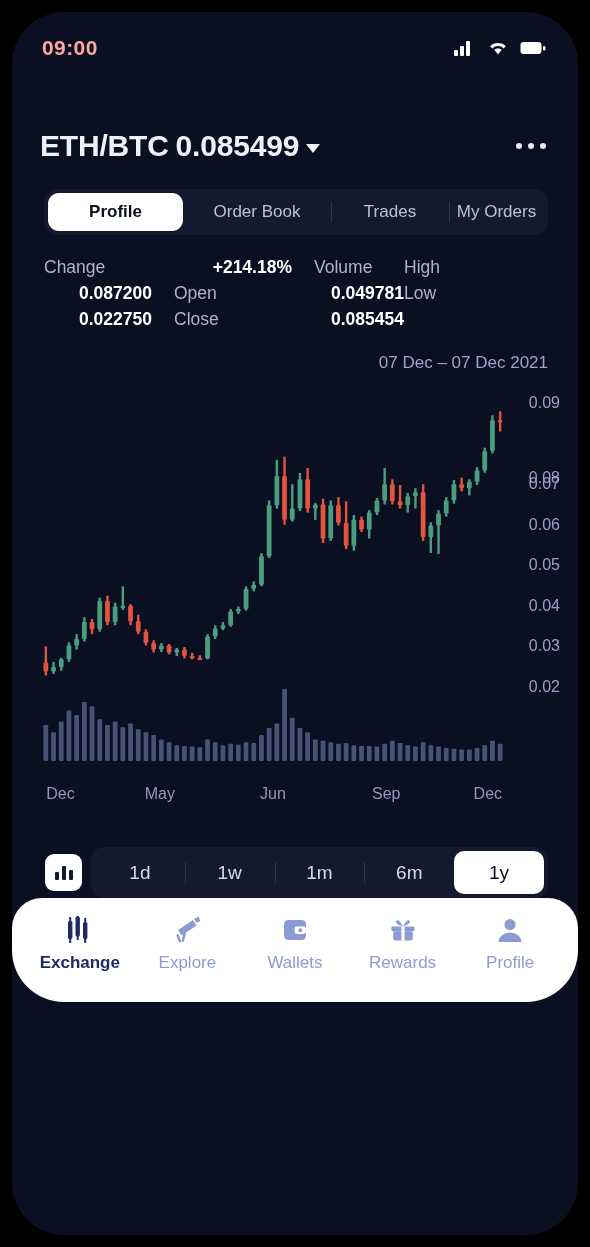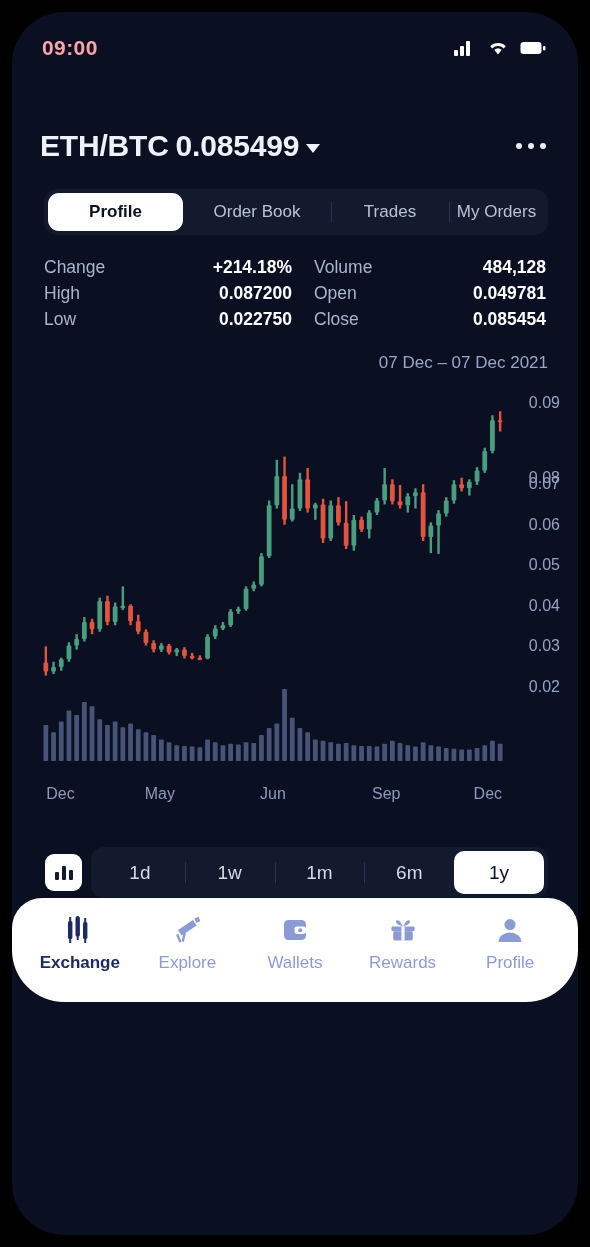--- a/index.html
+++ b/index.html
@@ -307,21 +307,20 @@
       </div>
       <div class="tab tab-mo">
         <span>My Orders</span>
       </div>
     </div>
 
     <div class="stats">
       <div class="s-label">Change</div>
       <div class="s-value">+214.18%</div>
       <div class="s-label2">Volume</div>
-      <div class="s-value">484,128</div>
 
       <div class="s-label">High</div>
       <div class="s-value">0.087200</div>
       <div class="s-label2">Open</div>
       <div class="s-value">0.049781</div>
 
       <div class="s-label">Low</div>
       <div class="s-value">0.022750</div>
       <div class="s-label2">Close</div>
       <div class="s-value">0.085454</div>

